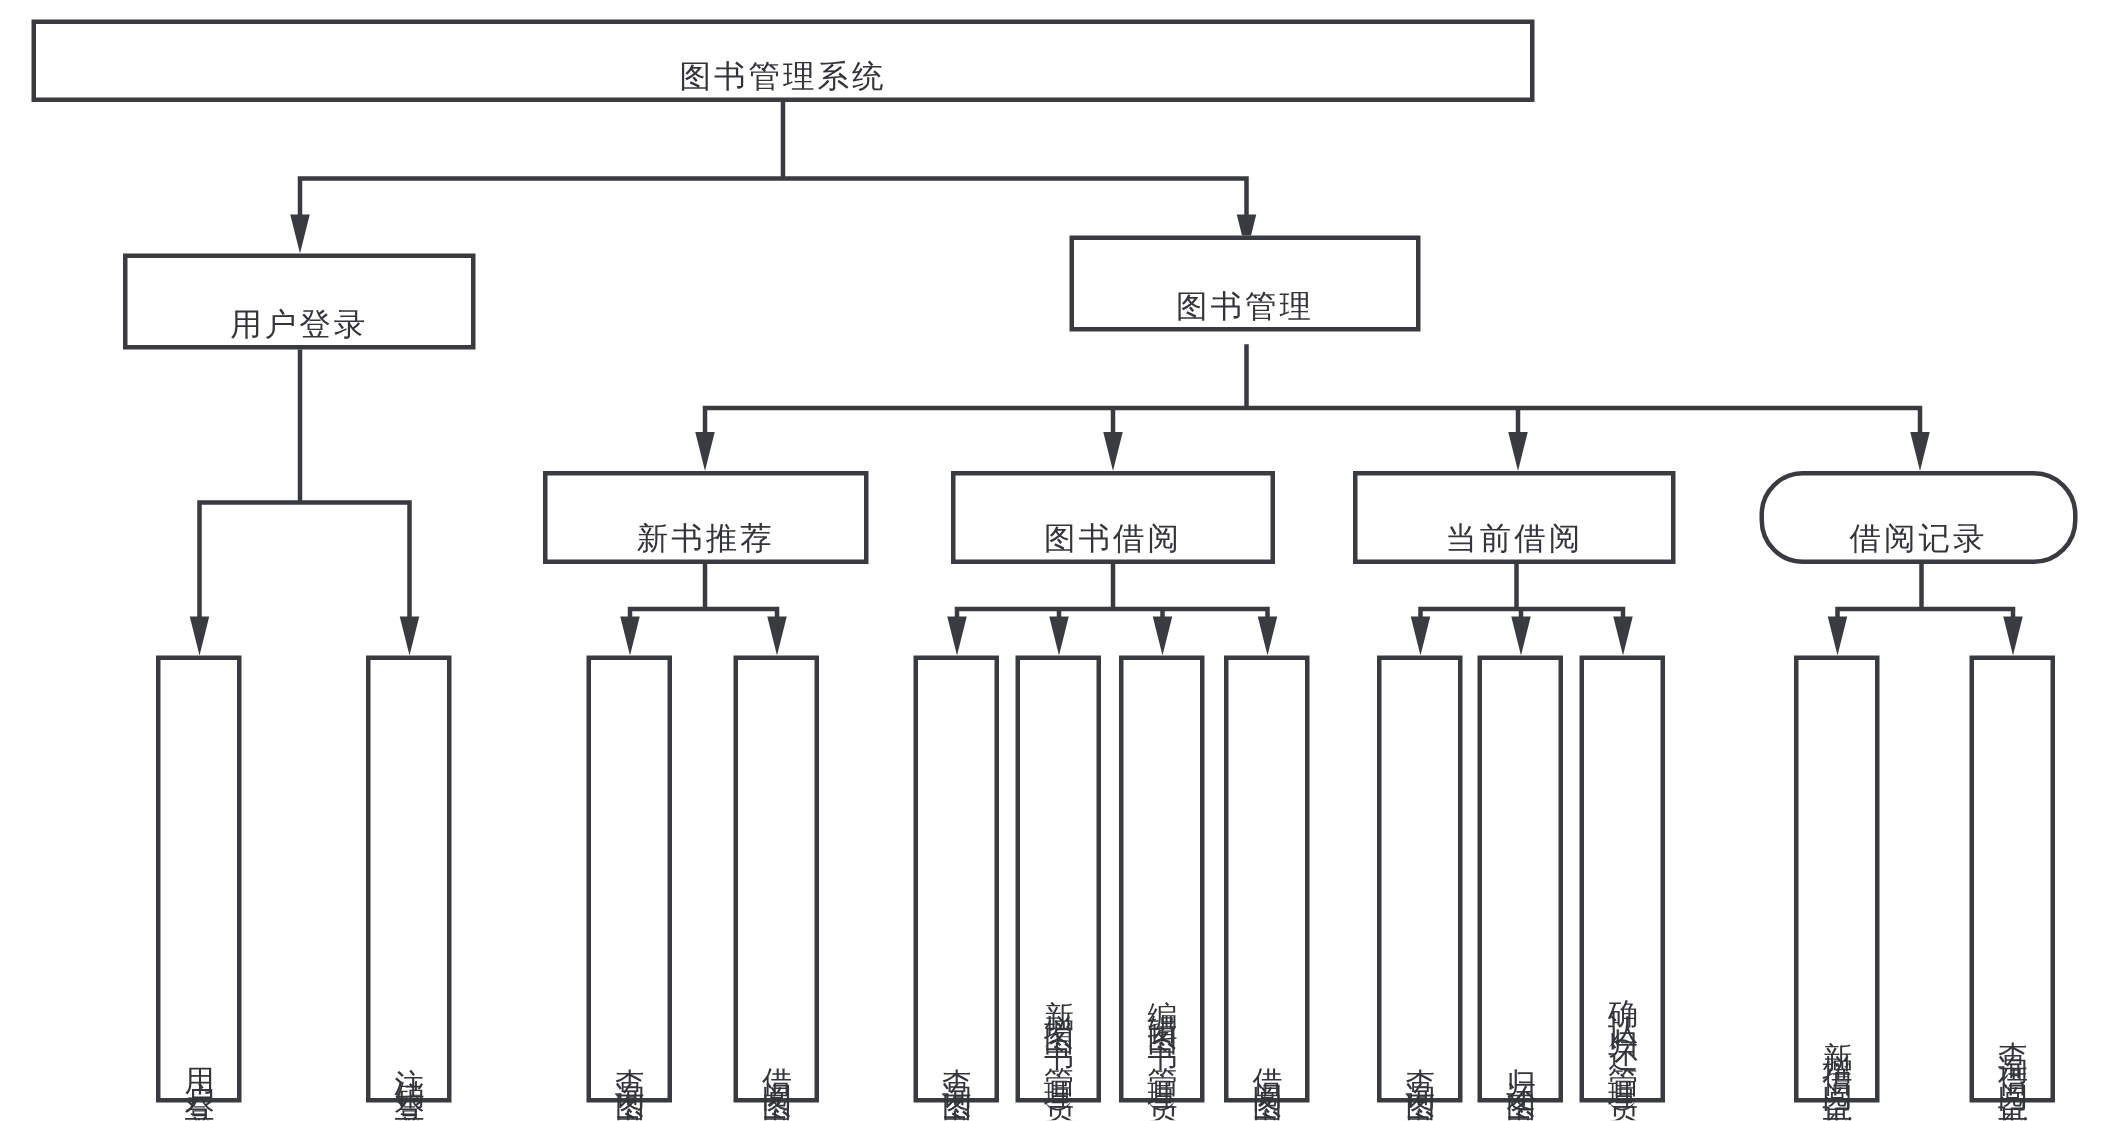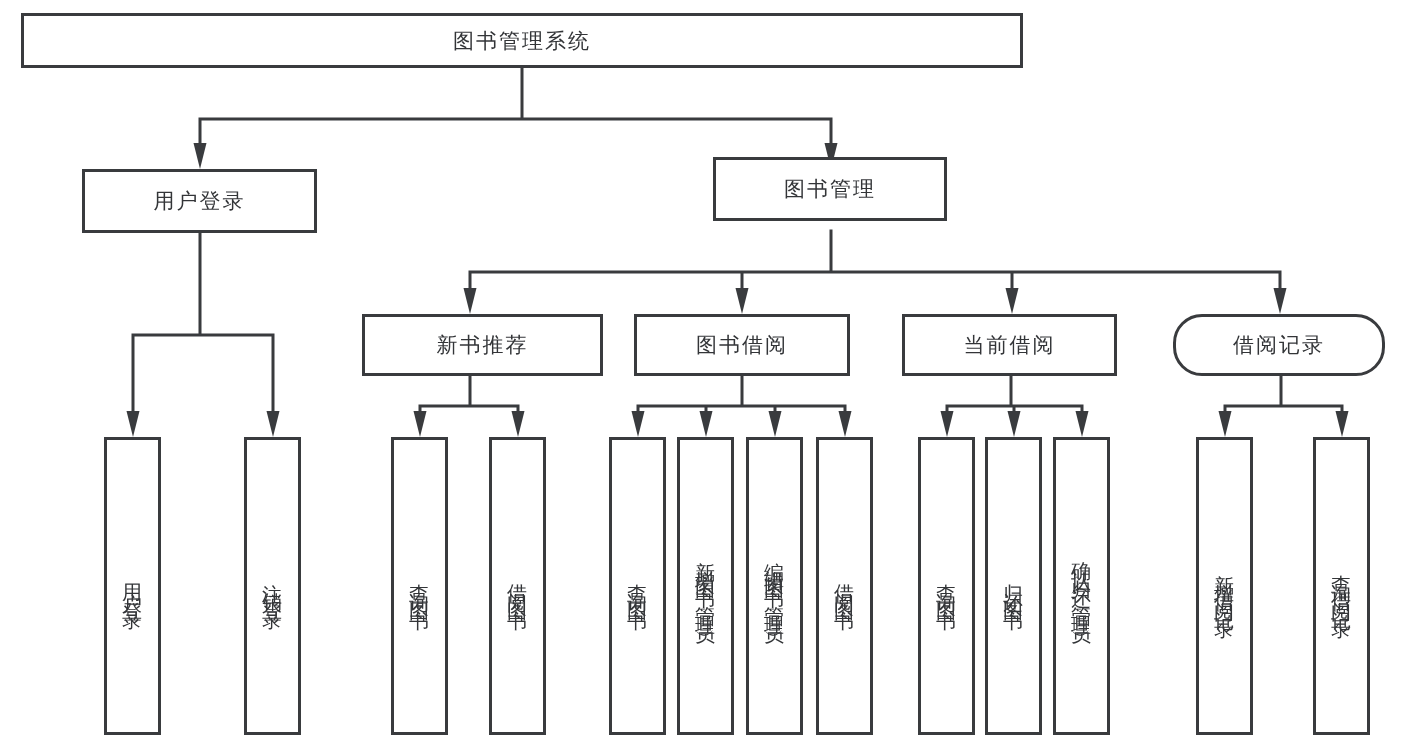--- a/index.html
+++ b/index.html
@@ -9,21 +9,21 @@
     background:#fff;
     font-family:"Liberation Sans","DejaVu Sans",sans-serif;
     overflow:hidden;
   }
   #connectors{position:absolute;left:0;top:0;width:1405px;height:747px;}
   .node{
     position:absolute;
     box-sizing:border-box;
     background:#fff;
     border:3px solid #393b3e;
-    display:flex;align-items:center;justify-content:center;
+    display:flex;align-items:flex-end;justify-content:center;
     color:#333538;
     z-index:2;
   }
   .node-h{font-size:21px;letter-spacing:2px;white-space:nowrap;}
   .node-v{font-size:20px;}
   .node-v .vtext{
     writing-mode:vertical-rl;
     text-orientation:mixed;
     letter-spacing:9px;
     line-height:1.1;
@@ -87,21 +87,21 @@
     <span>图书管理系统</span>
   </div>
 
   <div class="node node-h" style="left:82px;top:169px;width:235px;height:64px;">
     <span>用户登录</span>
   </div>
   <div class="node node-h" style="left:713px;top:157px;width:234px;height:64px;">
     <span>图书管理</span>
   </div>
 
-  <div class="node node-h" style="left:362px;top:314px;width:241px;height:62px;">
+  <div class="node node-h" style="left:362px;top:314px;width:217px;height:62px;">
     <span>新书推荐</span>
   </div>
   <div class="node node-h" style="left:634px;top:314px;width:216px;height:62px;">
     <span>图书借阅</span>
   </div>
   <div class="node node-h" style="left:902px;top:314px;width:215px;height:62px;">
     <span>当前借阅</span>
   </div>
   <div class="node node-h" style="left:1173px;top:314px;width:212px;height:62px;border-radius:29px;">
     <span>借阅记录</span>

